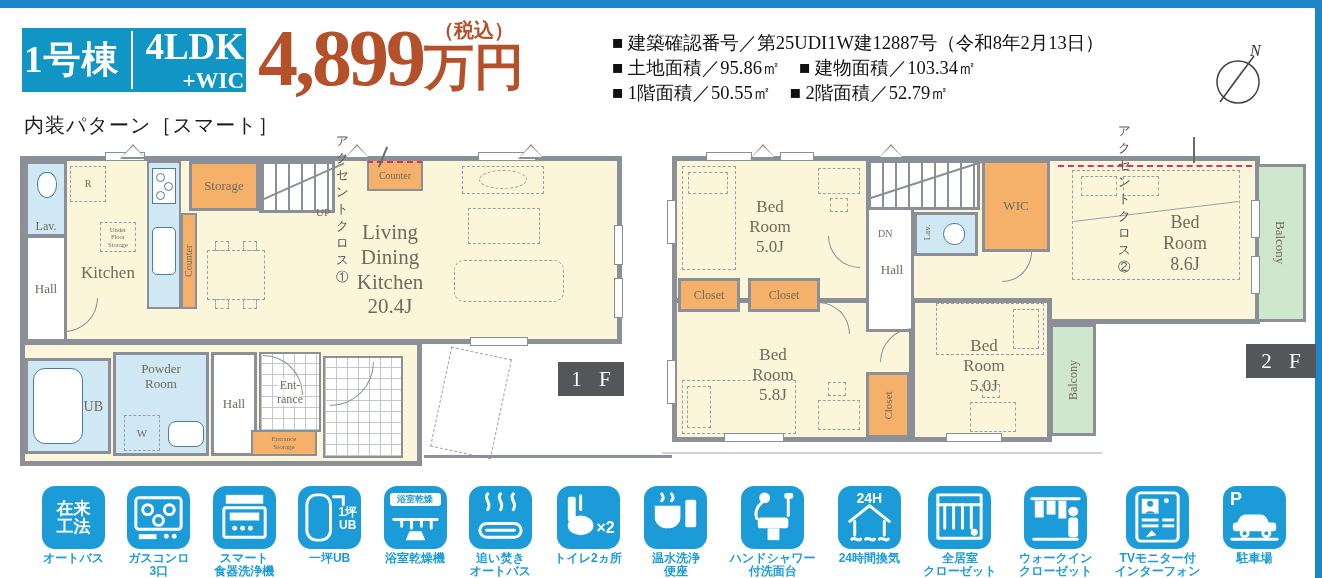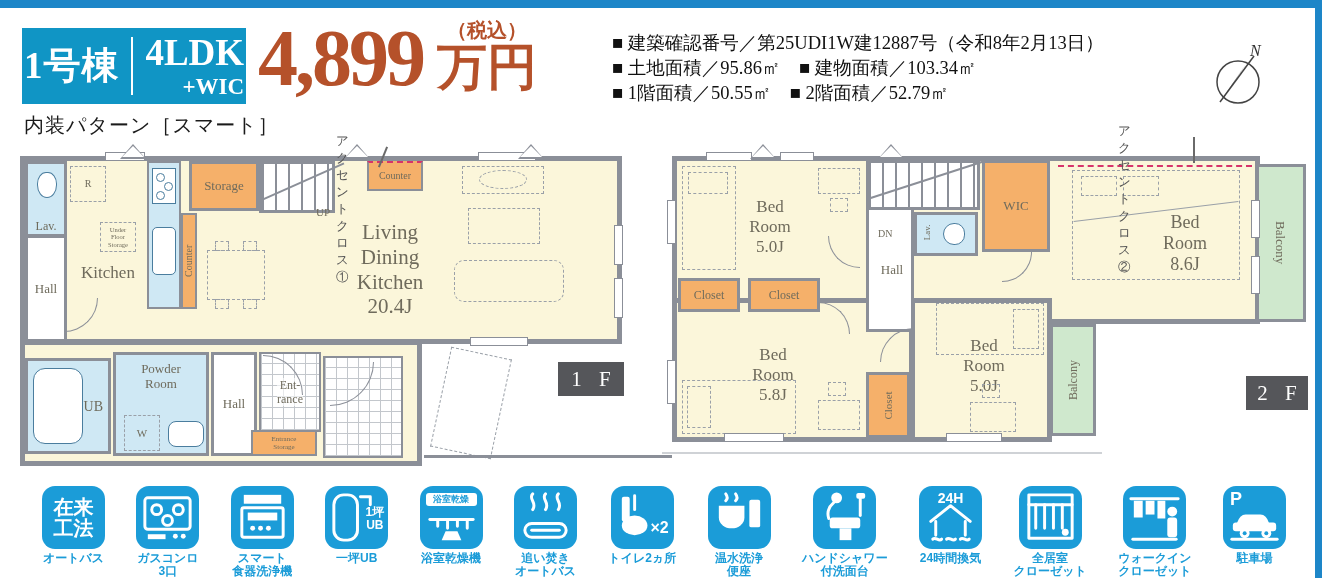--- a/index.html
+++ b/index.html
@@ -3,31 +3,31 @@
 <meta charset="utf-8">
 <style>
   *{margin:0;padding:0;box-sizing:border-box}
   body{background:#e8e8e8}
   .page{position:relative;width:1322px;height:578px;background:#fff;overflow:hidden;
         font-family:"Liberation Serif","DejaVu Serif",serif;}
   .abs{position:absolute}
   
   .topbar{position:absolute;left:0;top:0;width:1322px;height:8px;background:#1d86c8}
   .rightbar{position:absolute;left:1315px;top:0;width:7px;height:578px;background:#1d86c8}
-  .unit-badge{position:absolute;left:22px;top:28px;width:224px;height:76px;background:#1095c5;
+  .unit-badge{position:absolute;left:22px;top:28px;width:224px;height:64px;background:#1095c5;
         color:#fff;display:flex;align-items:center;justify-content:center;font-weight:bold}
   .unit-badge .no{font-size:37px;letter-spacing:1px}
   .unit-badge .div{width:2px;height:58px;background:#fff;margin:0 12px}
   .unit-badge .col{display:flex;flex-direction:column;align-items:flex-end;line-height:1}
   .unit-badge .l1{font-size:37px}
   .unit-badge .l2{font-size:23px;margin-top:4px}
   .pattern{position:absolute;left:24px;top:112px;font-size:20px;color:#1a1a1a;letter-spacing:1px}
   .price{position:absolute;left:258px;top:20px;display:flex;align-items:flex-start;color:#b5512a}
   .price .amt{font-size:80px;font-weight:bold;line-height:.95;letter-spacing:-3px}
-  .price .pcol{display:flex;flex-direction:column;align-items:center;margin-left:14px}
+  .price .pcol{display:flex;flex-direction:column;align-items:center;margin-left:1px}
   .price .tax{font-size:20px;font-weight:bold;line-height:1}
   .price .yen{font-size:50px;font-weight:bold;line-height:1;margin-top:2px}
   .details{position:absolute;left:612px;top:31px;font-size:18.5px;line-height:25px;color:#111;white-space:pre-line}
   
   .room{position:absolute;border:3px solid #8b8f98;display:flex;align-items:center;justify-content:center}
   .b5{border-width:5px}.b2{border-width:2px}
   .cream{background:#fbf6da}.blue{background:#cfe8f4}.orange{background:#f5b06a}
   .green{background:#cfe8cd}.white{background:#fff}
   .rlabel{font-family:"Liberation Serif","DejaVu Serif",serif;color:#6f6b5c;text-align:center;
           white-space:pre-line;line-height:1.18}
@@ -296,28 +296,28 @@
     <div class="win" style="left:667px;top:200px;width:9px;height:44px"></div>
     <div class="win" style="left:667px;top:360px;width:9px;height:44px"></div>
     <div class="win" style="left:724px;top:433px;width:60px;height:9px"></div>
     <div class="win" style="left:946px;top:433px;width:56px;height:9px"></div>
     <div class="win" style="left:1251px;top:200px;width:9px;height:38px"></div>
     <div class="win" style="left:1251px;top:256px;width:9px;height:38px"></div>
     <div class="vent" style="left:750px;top:144px"></div>
     <div class="vent" style="left:878px;top:144px"></div>
     <div class="gline" style="left:662px;top:452px;width:440px;height:2px;background:#cfd2d6"></div>
 
-    <div class="fbadge" style="left:1246px;top:376px;width:62px;height:34px">2 F</div>
+    <div class="fbadge" style="left:1246px;top:344px;width:70px;height:34px">2 F</div>
   </div>
 
   <div class="features">
 
     <div class="feat">
       <div class="ficon">
-        <div class="ibadge" style="inset:0;display:flex;align-items:center;justify-content:center;font-size:20px">在来
+        <div class="ibadge" style="inset:0;display:flex;align-items:center;justify-content:center;font-size:17px">在来
 工法</div>
       </div>
       <div class="flabel">オートバス</div>
     </div>
 
 
     <div class="feat">
       <div class="ficon">
         <svg viewBox="0 0 64 64">
             <rect x="9" y="12" width="46" height="32" rx="3" class="st"></rect>
@@ -460,20 +460,38 @@
             <circle cx="50" cy="26" r="5" fill="#fff"></circle>
             <rect x="45" y="32" width="10" height="20" rx="3" fill="#fff"></rect>
             <path d="M10 54h44" class="st" stroke-width="2"></path>
           </svg>
       </div>
       <div class="flabel">ウォークイン
 クローゼット</div>
     </div>
 
 
+    <div class="feat">
+      <div class="ficon">
+        <svg viewBox="0 0 64 64">
+            <rect x="11" y="7" width="42" height="49" rx="4" class="st"></rect>
+            <rect x="16" y="13" width="17" height="15" fill="#fff"></rect>
+            <circle cx="24.5" cy="18" r="3" fill="#1b9cd8"></circle>
+            <path d="M20 28c0-3 9-3 9 0z" fill="#1b9cd8"></path>
+            <circle cx="41" cy="15" r="2.5" fill="#fff"></circle>
+            <rect x="16" y="33" width="17" height="3" fill="#fff"></rect>
+            <rect x="16" y="39" width="17" height="3" fill="#fff"></rect>
+            <rect x="37" y="33" width="12" height="3" fill="#fff"></rect>
+            <rect x="37" y="39" width="12" height="3" fill="#fff"></rect>
+            <path d="M20 52l6-7 5 5" fill="#fff"></path>
+          </svg>
+      </div>
+      <div class="flabel">TVモニター付
+インターフォン</div>
+    </div>
 
     <div class="feat">
       <div class="ficon">
         <div class="ibadge" style="left:7px;top:4px;font-size:18px">P</div>
         <svg viewBox="0 0 64 64">
             <path d="M14 38q3-9 9-9h15q6 0 9 9" fill="#fff"></path>
             <rect x="10" y="37" width="44" height="9" rx="3" fill="#fff"></rect>
             <circle cx="22" cy="48" r="5" fill="#fff"></circle>
             <circle cx="44" cy="48" r="5" fill="#fff"></circle>
             <circle cx="22" cy="48" r="2" fill="#1b9cd8"></circle>

